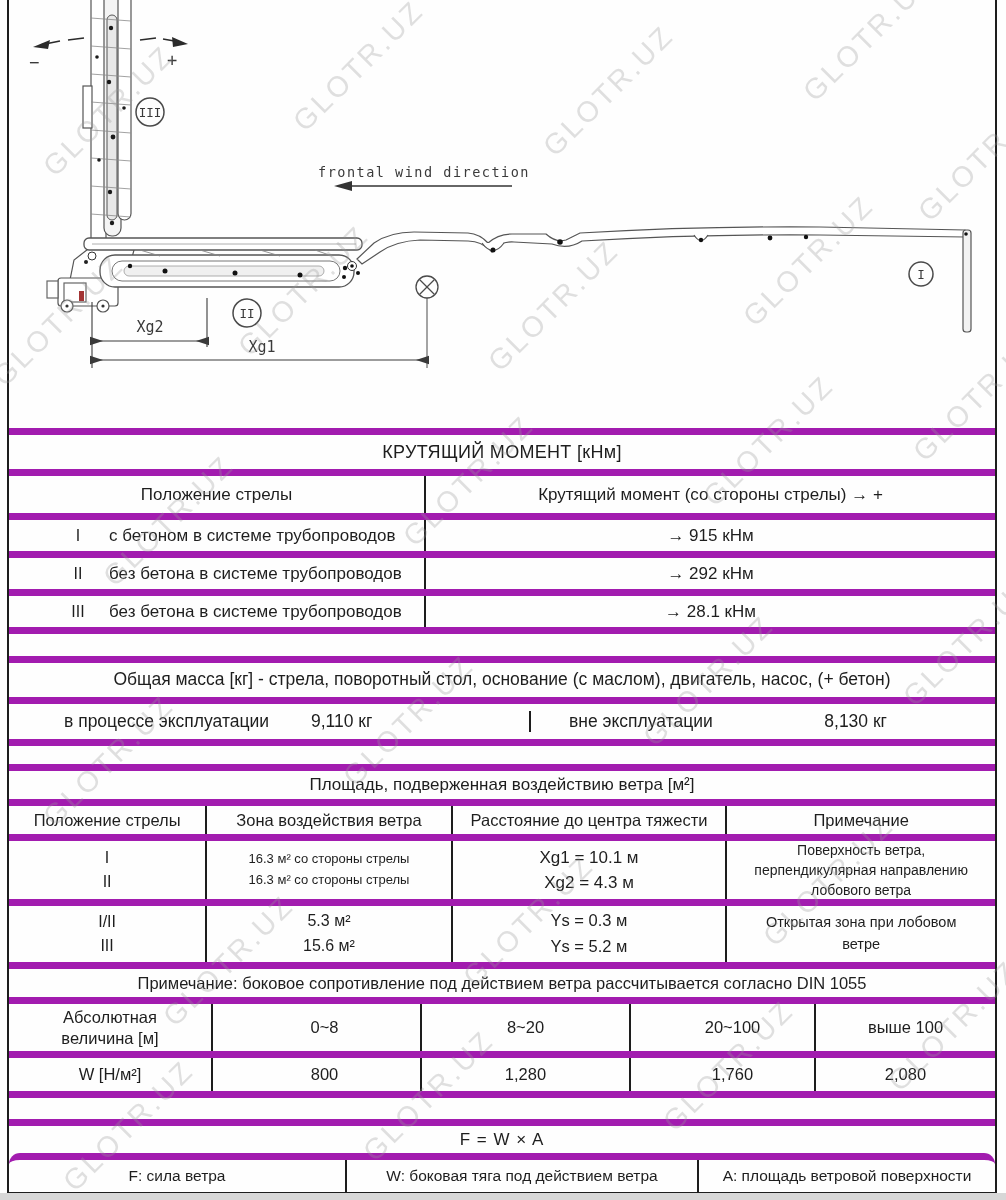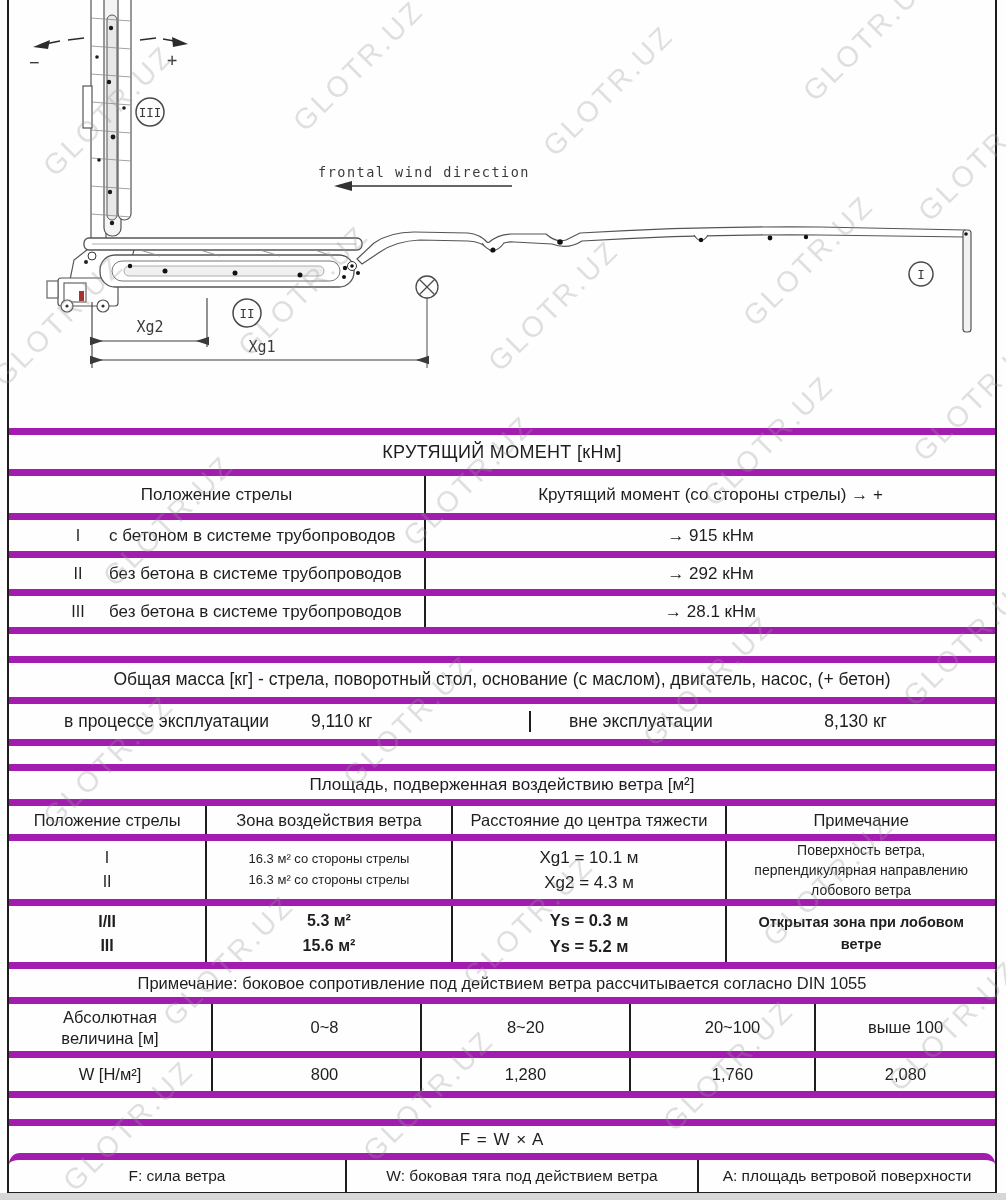--- a/index.html
+++ b/index.html
@@ -41,21 +41,21 @@
   .t2-row { height:42px; font-size:17.5px;align-items:center; }
   .t2-c1 { width:520px; }
   .t2-c2 { width:466px; }
   .t2pair { width:100%; display:flex; align-items:center; }
   .t2pair .lab1 { margin-left:55px; } .t2pair .val1 { margin-left:42px; }
   .t2pair .lab2 { margin-left:38px; } .t2pair .val2 { margin-left:auto; margin-right:108px; }
 
   .t3-title { height:35px; font-size:17px; }
   .t3-colhead { height:35px; font-size:16.5px; }
   .t3-row1 { height:65px; }
-  .t3-row2 { height:63px;font-weight:bold; }
+  .t3-row2 { height:63px; }
   .t3-note { height:35px; font-size:16.5px; }
   .t3-c1 { width:203px; } .t3-c2 { width:254px; } .t3-c3 { width:284px; } .t3-c4 { width:279px; }
   .t3-row1 .t3-c1, .t3-row2 .t3-c1 { font-size:16px; line-height:1.5; }
   .t3-row1 .t3-c2 { font-size:13px; line-height:1.6; }
   .t3-row2 .t3-c2 { font-size:16px; line-height:1.55; }
   .t3-row1 .t3-c3 { font-size:17px; line-height:1.5; }
   .t3-row2 .t3-c3 { font-size:16.5px; line-height:1.55; }
   .t3-row1 .t3-c4 { font-size:14px; line-height:1.45; }
   .t3-row2 .t3-c4 { font-size:14.5px; line-height:1.5; }
 

